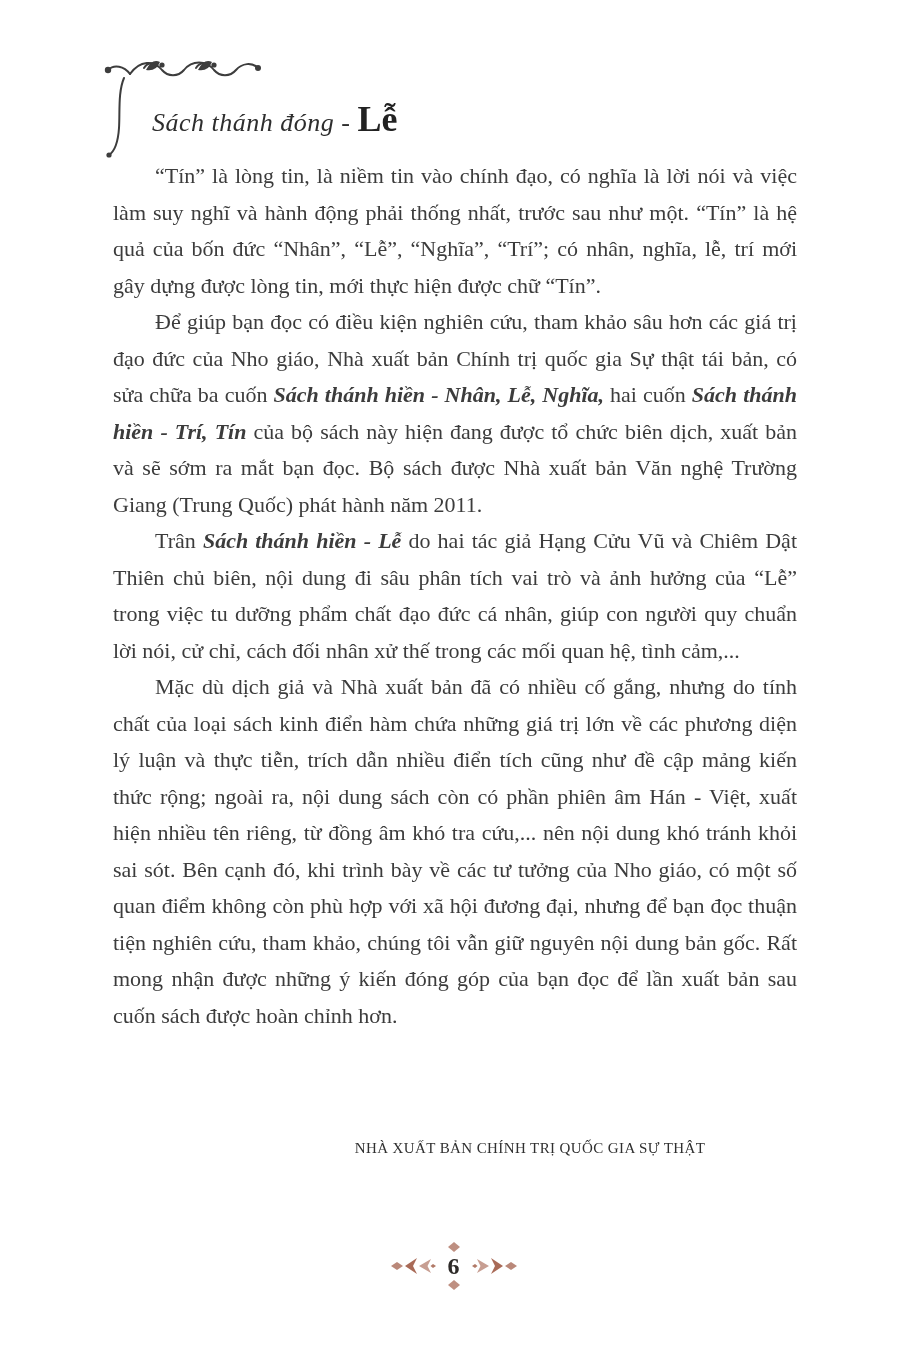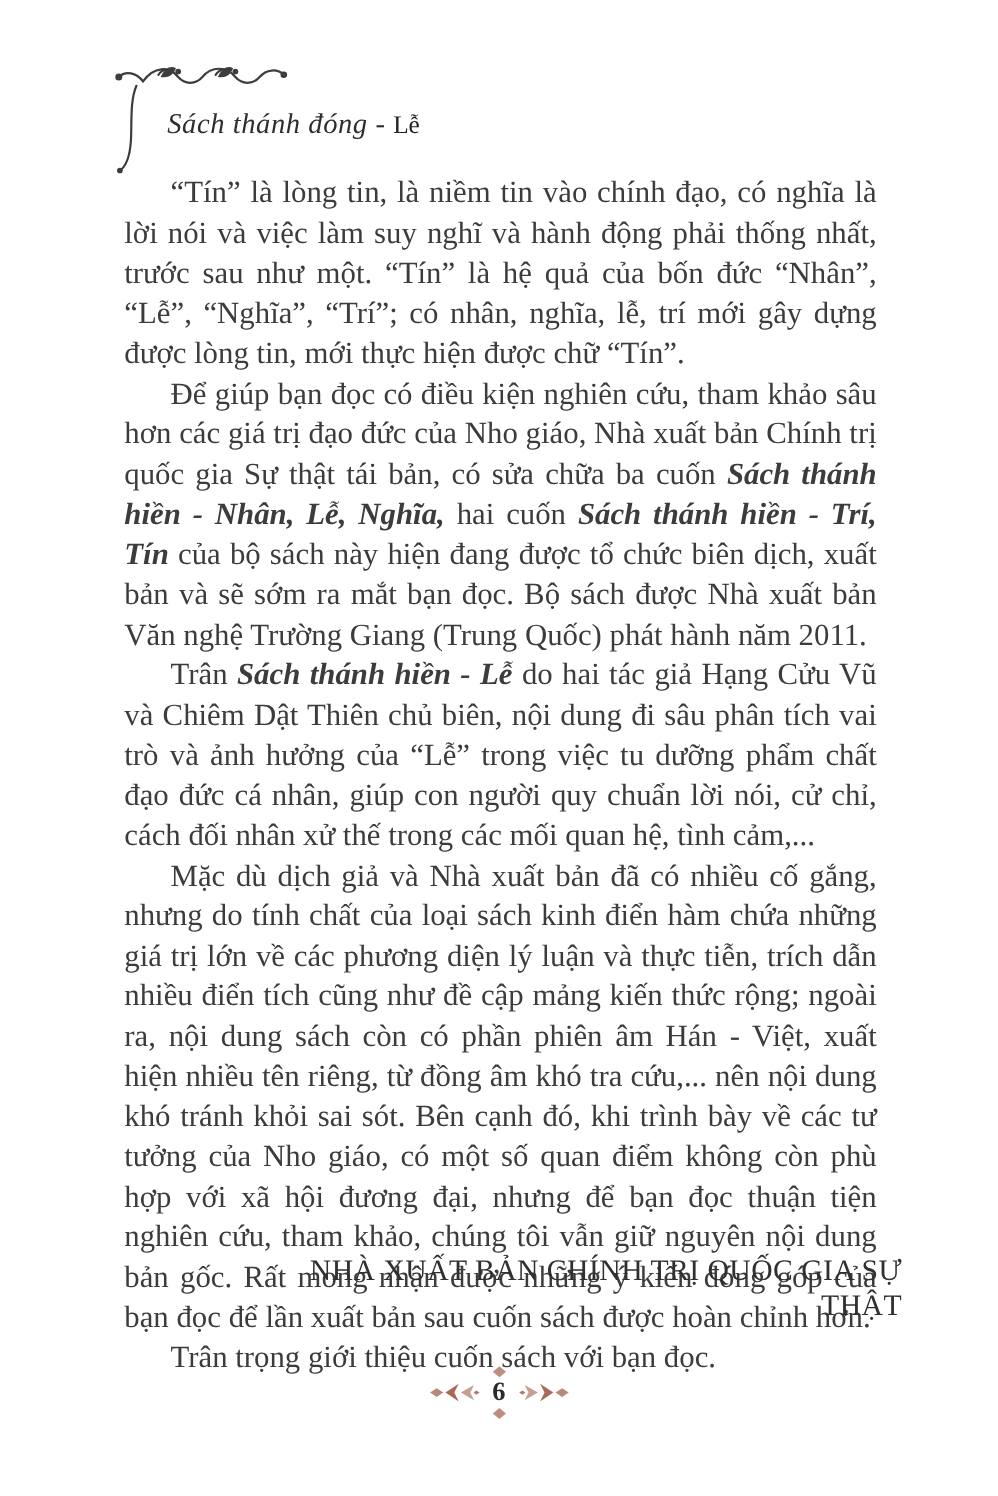--- a/index.html
+++ b/index.html
@@ -26,34 +26,34 @@
     left: 152px;
     top: 98px;
     font-size: 26px;
     font-style: italic;
     letter-spacing: 0.5px;
     color: #2e2e2e;
     white-space: nowrap;
   }
   .header-title .emph {
     font-style: normal;
-    font-weight: normal;
-    font-size: 23px;
+    font-weight: bold;
+    font-size: 36px;
     letter-spacing: 0;
     color: #222222;
   }
   
   .body-text {
     position: absolute;
     left: 113px;
     top: 158px;
     width: 684px;
   }
   .body-text p {
-    font-size: 28px;
+    font-size: 22px;
     line-height: 36.5px;
     text-align: justify;
     text-indent: 42px;
     color: var(--text, #3c3c3c);
   }
   .bold-italic { font-weight: bold; font-style: italic; }
   
   .signature {
     position: absolute;
     left: 240px;
@@ -61,24 +61,23 @@
     width: 580px;
     text-align: center;
   }
   .signature .date {
     font-style: italic;
     font-size: 22.5px;
     margin-bottom: 13px;
     color: #353535;
   }
   .signature .publisher {
-    font-size: 27px;
+    font-size: 15px;
     letter-spacing: 0.4px;
     color: #303030;
-    text-align: right;
   }
   
   .footer {
     position: absolute;
     left: 0;
     top: 1242px;
     width: 907px;
     display: flex;
     flex-direction: column;
     align-items: center;
@@ -126,21 +125,20 @@
 
   <div class="header-title">
     <span>Sách thánh đóng - </span><span class="emph">Lễ</span>
   </div>
 
   <main class="body-text">
       <p><span>“Tín” là lòng tin, là niềm tin vào chính đạo, có nghĩa là lời nói và việc làm suy nghĩ và hành động phải thống nhất, trước sau như một. “Tín” là hệ quả của bốn đức “Nhân”, “Lễ”, “Nghĩa”, “Trí”; có nhân, nghĩa, lễ, trí mới gây dựng được lòng tin, mới thực hiện được chữ “Tín”.</span></p>
       <p><span>Để giúp bạn đọc có điều kiện nghiên cứu, tham khảo sâu hơn các giá trị đạo đức của Nho giáo, Nhà xuất bản Chính trị quốc gia Sự thật tái bản, có sửa chữa ba cuốn </span><span class="bold-italic">Sách thánh hiền - Nhân, Lễ, Nghĩa,</span><span> hai cuốn </span><span class="bold-italic">Sách thánh hiền - Trí, Tín</span><span> của bộ sách này hiện đang được tổ chức biên dịch, xuất bản và sẽ sớm ra mắt bạn đọc. Bộ sách được Nhà xuất bản Văn nghệ Trường Giang (Trung Quốc) phát hành năm 2011.</span></p>
       <p><span>Trân </span><span class="bold-italic">Sách thánh hiền - Lễ</span><span> do hai tác giả Hạng Cửu Vũ và Chiêm Dật Thiên chủ biên, nội dung đi sâu phân tích vai trò và ảnh hưởng của “Lễ” trong việc tu dưỡng phẩm chất đạo đức cá nhân, giúp con người quy chuẩn lời nói, cử chỉ, cách đối nhân xử thế trong các mối quan hệ, tình cảm,...</span></p>
       <p><span>Mặc dù dịch giả và Nhà xuất bản đã có nhiều cố gắng, nhưng do tính chất của loại sách kinh điển hàm chứa những giá trị lớn về các phương diện lý luận và thực tiễn, trích dẫn nhiều điển tích cũng như đề cập mảng kiến thức rộng; ngoài ra, nội dung sách còn có phần phiên âm Hán - Việt, xuất hiện nhiều tên riêng, từ đồng âm khó tra cứu,... nên nội dung khó tránh khỏi sai sót. Bên cạnh đó, khi trình bày về các tư tưởng của Nho giáo, có một số quan điểm không còn phù hợp với xã hội đương đại, nhưng để bạn đọc thuận tiện nghiên cứu, tham khảo, chúng tôi vẫn giữ nguyên nội dung bản gốc. Rất mong nhận được những ý kiến đóng góp của bạn đọc để lần xuất bản sau cuốn sách được hoàn chỉnh hơn.</span></p>
-      <p><span>Trân trọng giới thiệu cuốn sách với bạn đọc.</span></p>
     </main>
 
   <div class="signature">
     <div class="publisher">NHÀ XUẤT BẢN CHÍNH TRỊ QUỐC GIA SỰ THẬT</div>
   </div>
 
   <footer class="footer">
     <svg class="orn-top" width="14" height="10" viewBox="0 0 14 10">
       <path d="M7 0 L13 5 L7 10 L1 5 Z" fill="currentColor"></path>
     </svg>

